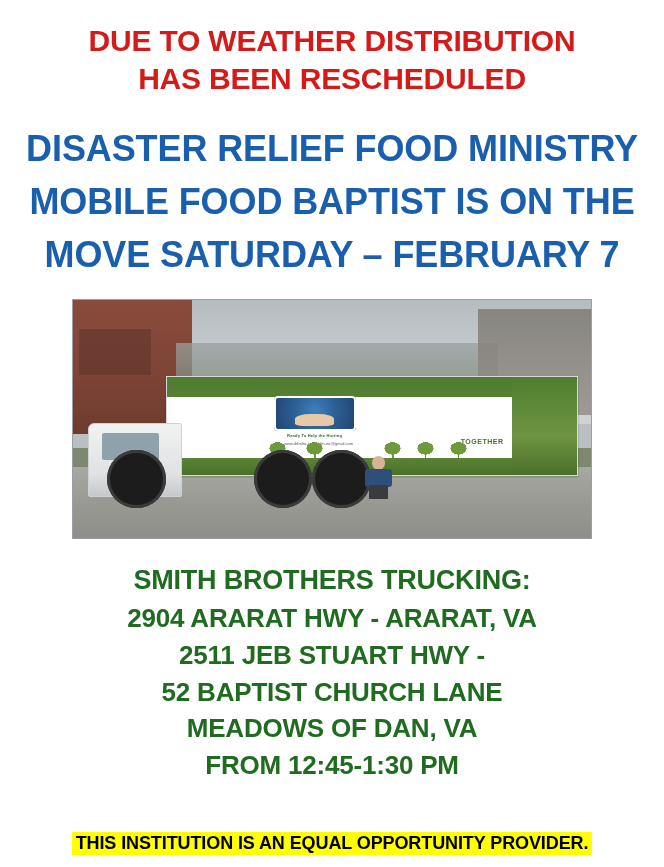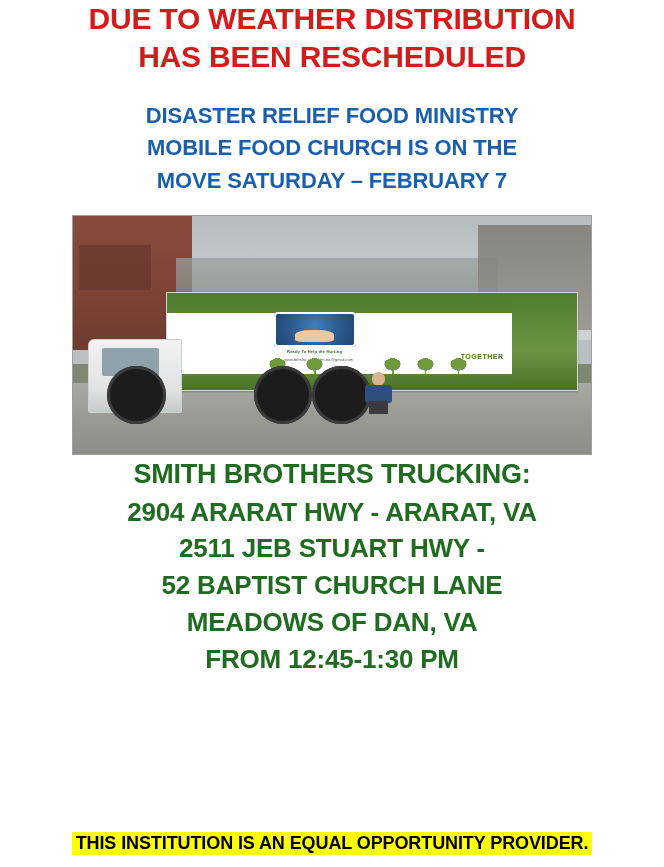--- a/index.html
+++ b/index.html
@@ -14,34 +14,35 @@
     overflow: hidden;
   }
   .flyer {
     width: 664px;
     height: 867px;
     position: relative;
     display: flex;
     flex-direction: column;
     align-items: center;
     box-sizing: border-box;
+    padding-top: 22px;
   }
   .headline {
     color: #d51a1a;
     font-weight: bold;
     font-size: 30px;
     line-height: 1.26;
     text-align: center;
     letter-spacing: -0.2px;
     width: 620px;
   }
   .subhead {
     color: #1a5fae;
     font-weight: bold;
-    font-size: 22px;
+    font-size: 36px;
     line-height: 1.48;
     text-align: center;
     letter-spacing: -0.1px;
     width: 620px;
     margin-top: 24px;
   }
   .photo-wrap {
     margin-top: 18px;
     width: 520px;
     height: 240px;
@@ -223,20 +224,21 @@
     position: absolute; left: 22%; bottom: 0; width: 56%; height: 32%;
     background: #3a3a3f;
   }
   .photo-frame {
     position: absolute; inset: 0;
     border: 1px solid #9aa0a2;
     pointer-events: none;
   }
   
   .info {
+    margin-top: 22px;
     width: 620px;
     text-align: center;
   }
   .loc-name {
     color: #1f6b1f;
     font-weight: bold;
     font-size: 27px;
     line-height: 1.42;
     letter-spacing: -0.2px;
   }
@@ -273,21 +275,21 @@
 
 <div class="flyer">
 
   <div class="headline">
     <div>DUE TO WEATHER DISTRIBUTION</div>
     <div>HAS BEEN RESCHEDULED</div>
   </div>
 
   <div class="subhead">
     <div>DISASTER RELIEF FOOD MINISTRY</div>
-    <div>MOBILE FOOD CHURCH IS ON THE</div>
+    <div>MOBILE FOOD BAPTIST IS ON THE</div>
     <div>MOVE SATURDAY – FEBRUARY 7</div>
   </div>
 
   <div class="photo-wrap">
     <div class="sky"></div>
     <div class="bldg-left"></div>
     <div class="treeline"></div>
     <div class="bldg-right"></div>
     <div class="grass"></div>
     <div class="ground"></div>

